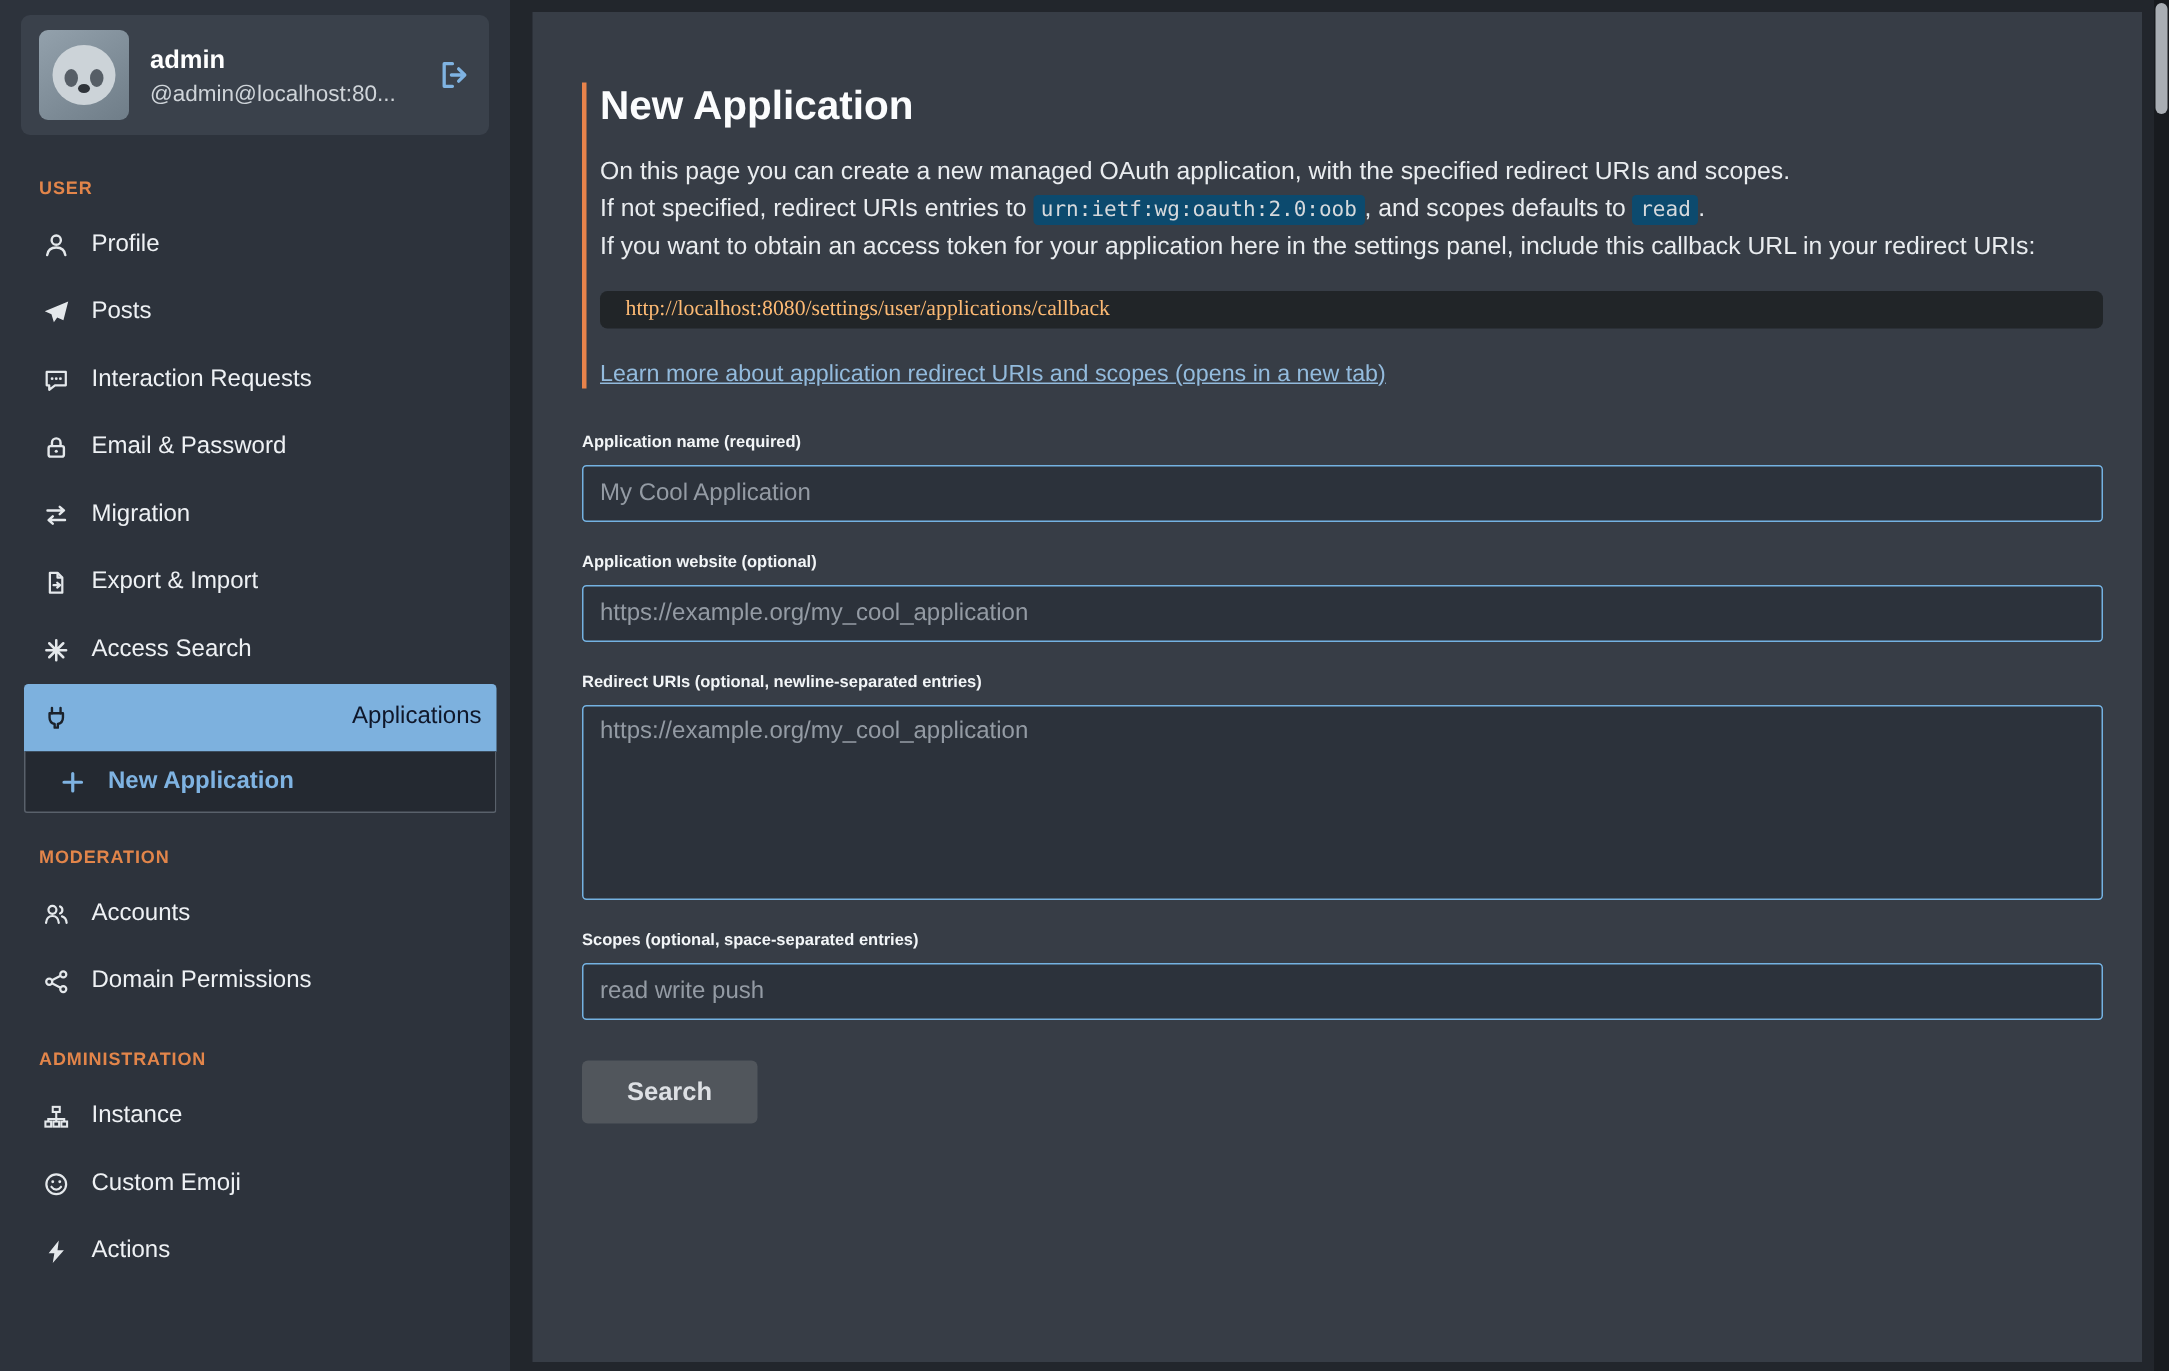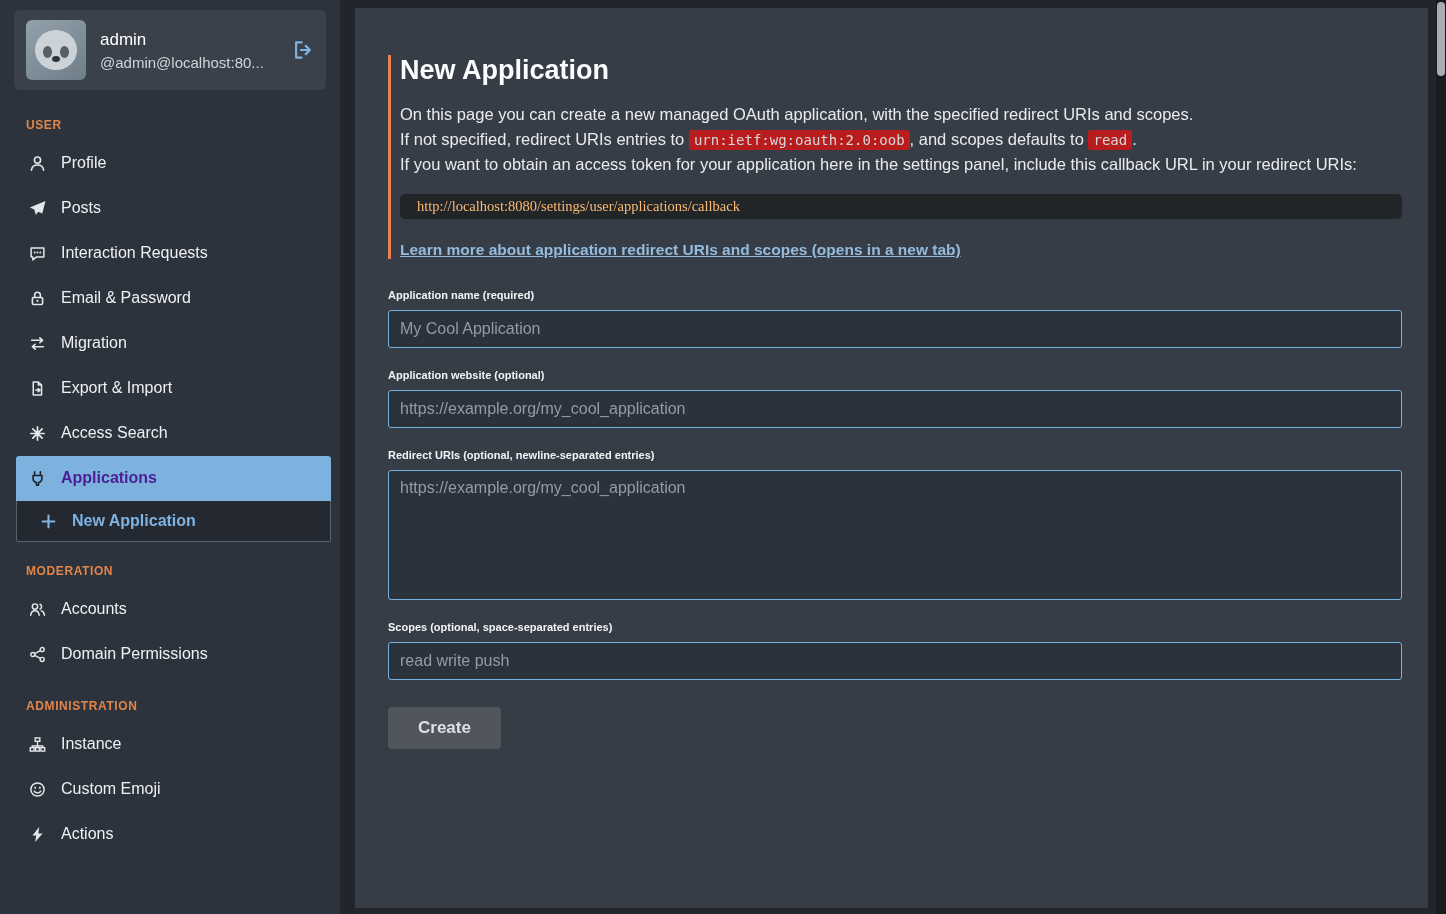--- a/index.html
+++ b/index.html
@@ -27,37 +27,37 @@
     position:relative; overflow:hidden;
   }
   .avatar .face {
     position:absolute; left:9px; top:10px; width:42px; height:40px;
     background:#ccd3d8; border-radius:50%;
   }
   .avatar .eye { position:absolute; width:9px; height:12px; background:#565e66; border-radius:50%; top:26px; }
   .avatar .eye.l { left:17px; } .avatar .eye.r { left:34px; }
   .avatar .nose { position:absolute; width:8px; height:6px; background:#2f343a; border-radius:50%; top:36px; left:26px; }
   .user-meta { min-width:0; }
-  .user-name { font-size:17px; font-weight:normal; color:#ffffff; margin-bottom:4px; }
+  .user-name { font-size:17px; font-weight:bold; color:#ffffff; margin-bottom:4px; }
   .user-handle { font-size:15px; color:#cfd4d9; white-space:nowrap; overflow:hidden; max-width:175px; }
   .logout { margin-left:auto; color:#7fb3e2; display:flex; align-items:center; }
   .section-label {
     padding:22px 0 9px 26px; font-size:12px; font-weight:bold;
     color:#e2854a; letter-spacing:.6px;
   }
   .nav-item {
     display:flex; align-items:center; gap:14px;
     padding:11px 10px 12px 28px; font-size:16px; font-weight:500;
     color:#eef1f4; cursor:pointer; line-height:22px;
   }
   .nav-item .ico { width:19px; display:flex; justify-content:center; color:#e4e8eb; flex:0 0 19px; }
   .app-group { margin:0 9px 0 16px; }
   .app-group .nav-item.selected {
-    background:#7db1de; color:#4c1d95; font-weight:bold;
-    border-radius:3px 3px 0 0; padding-left:12px;
+    background:#7db1de; color:#0f172a; font-weight:normal;
+    border-radius:3px 3px 0 0; padding-left:12px;justify-content:space-between;
   }
   .app-group .nav-item.selected .ico { color:#1b222b; }
   .submenu {
     background:#242931; border:1px solid #59616b; border-top:none;
     border-radius:0 0 2px 2px;
   }
   .submenu .nav-item { padding:9px 10px 9px 22px; }
   .submenu .nav-item.active { color:#7fb3e2; font-weight:bold; }
   .submenu .nav-item.active .ico { color:#7fb3e2; }
   
@@ -69,28 +69,28 @@
     background:#373d46; width:100%; height:100%;
     padding:47px 26px 0 33px; overflow:hidden;
   }
   .header-block {
     border-left:3px solid #e8834b; padding-left:9px; margin-bottom:30px;
   }
   h1 { font-size:27px; font-weight:bold; color:#fbfcfd; margin-bottom:16px; }
   .header-block p { font-size:16.5px; line-height:24.5px; color:#e9ecef; }
   code.inline {
     font-family:"DejaVu Sans Mono", monospace; font-size:14px;
-    background:#b91c1c; color:#d6d9dc; padding:2px 5px; border-radius:3px;
+    background:#0c4a6e; color:#d6d9dc; padding:2px 5px; border-radius:3px;
   }
   .codeblock {
     margin:17px 0 22px; background:#212528; border-radius:5px;
     padding:4px 17px; font-family:Liberation Serif, serif;
     font-size:14.5px; color:#fdba74;
   }
-  .learn-link { color:#93bbdd; font-size:15.5px; text-decoration:underline;font-weight:bold; }
+  .learn-link { color:#93bbdd; font-size:15.5px; text-decoration:underline; }
   form .field { margin-bottom:21px; }
   form label {
     display:block; font-weight:bold; font-size:11px;
     margin-bottom:9px; color:#f2f5f7;
   }
   .text-input, .text-area {
     width:100%; background:#2c323b; border:1px solid #74b2e2;
     border-radius:3px; color:#e8ebee; padding:8px 11px;
     font-size:16px; font-family:"Liberation Sans", sans-serif;
   }
@@ -320,21 +320,21 @@
         <input class="text-input" type="text" placeholder="https://example.org/my_cool_application" style="">
       </div>
       <div class="field">
         <label>Redirect URIs (optional, newline-separated entries)</label>
         <textarea class="text-area" placeholder="https://example.org/my_cool_application" style=""></textarea>
       </div>
       <div class="field">
         <label>Scopes (optional, space-separated entries)</label>
         <input class="text-input" type="text" placeholder="read write push" style="">
       </div>
-      <button class="create-btn" type="submit">Create</button>
+      <button class="create-btn" type="submit">Search</button>
     </form>
 
   </div>
 </div>
 
 <div class="scrollbar">
   <div class="thumb"></div>
 </div>
 
 </body></html>

